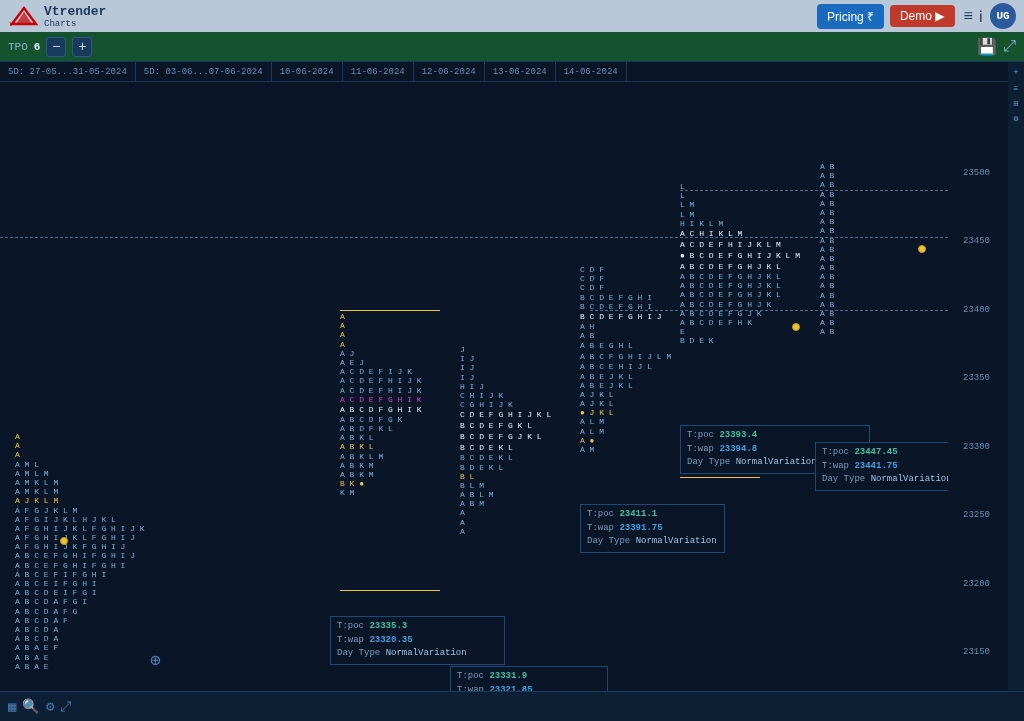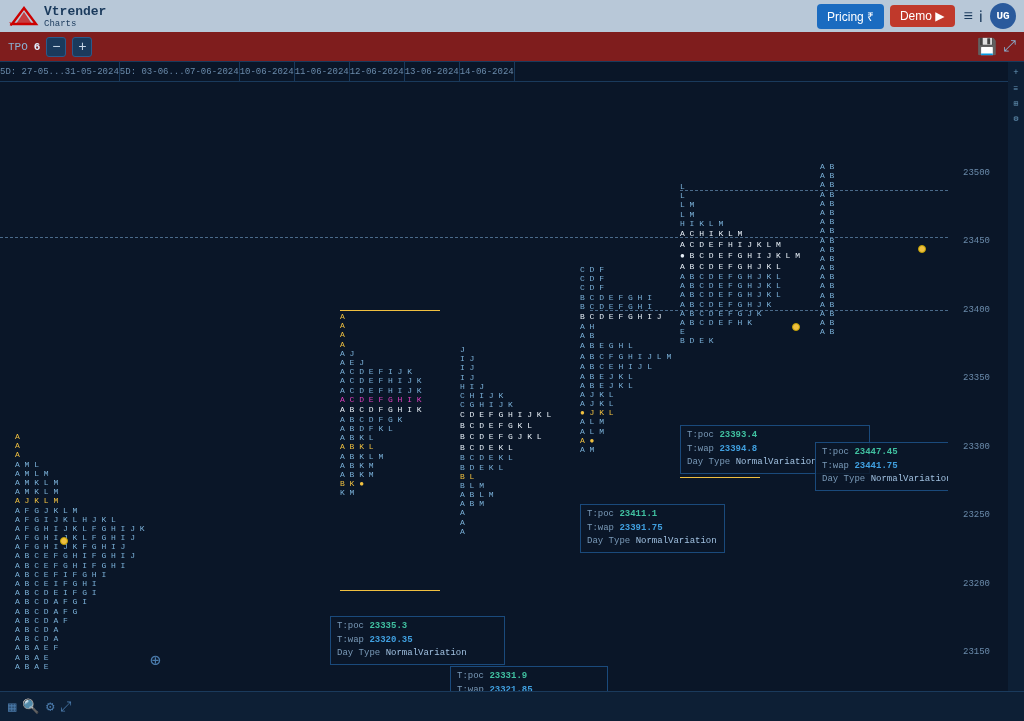--- a/index.html
+++ b/index.html
@@ -88,21 +88,21 @@
       font-weight: bold;
       cursor: pointer;
       margin-left: 4px;
     }
 
     
     #toolbar {
       position: absolute;
       top: 32px; left: 0; right: 0;
       height: 30px;
-      background: #7f1d1d;
+      background: #14532d;
       display: flex;
       align-items: center;
       padding: 0 8px;
       gap: 6px;
       border-bottom: 1px solid #1a3a5c;
       z-index: 90;
     }
     .toolbar-label {
       color: #8ab0d0;
       font-size: 11px;
@@ -141,21 +141,21 @@
       height: 20px;
       background: #0a1628;
       display: flex;
       align-items: center;
       border-bottom: 1px solid #1a3a5c;
       z-index: 80;
     }
     .date-segment {
       color: #6a8aaa;
       font-size: 9px;
-      padding: 0 0;
+      padding: 0 8px;
       border-right: 1px solid #1a3a5c;
       height: 100%;
       display: flex;
       align-items: center;
     }
 
     
     #chart-area {
       position: absolute;
       top: 82px; left: 0; right: 16px;

